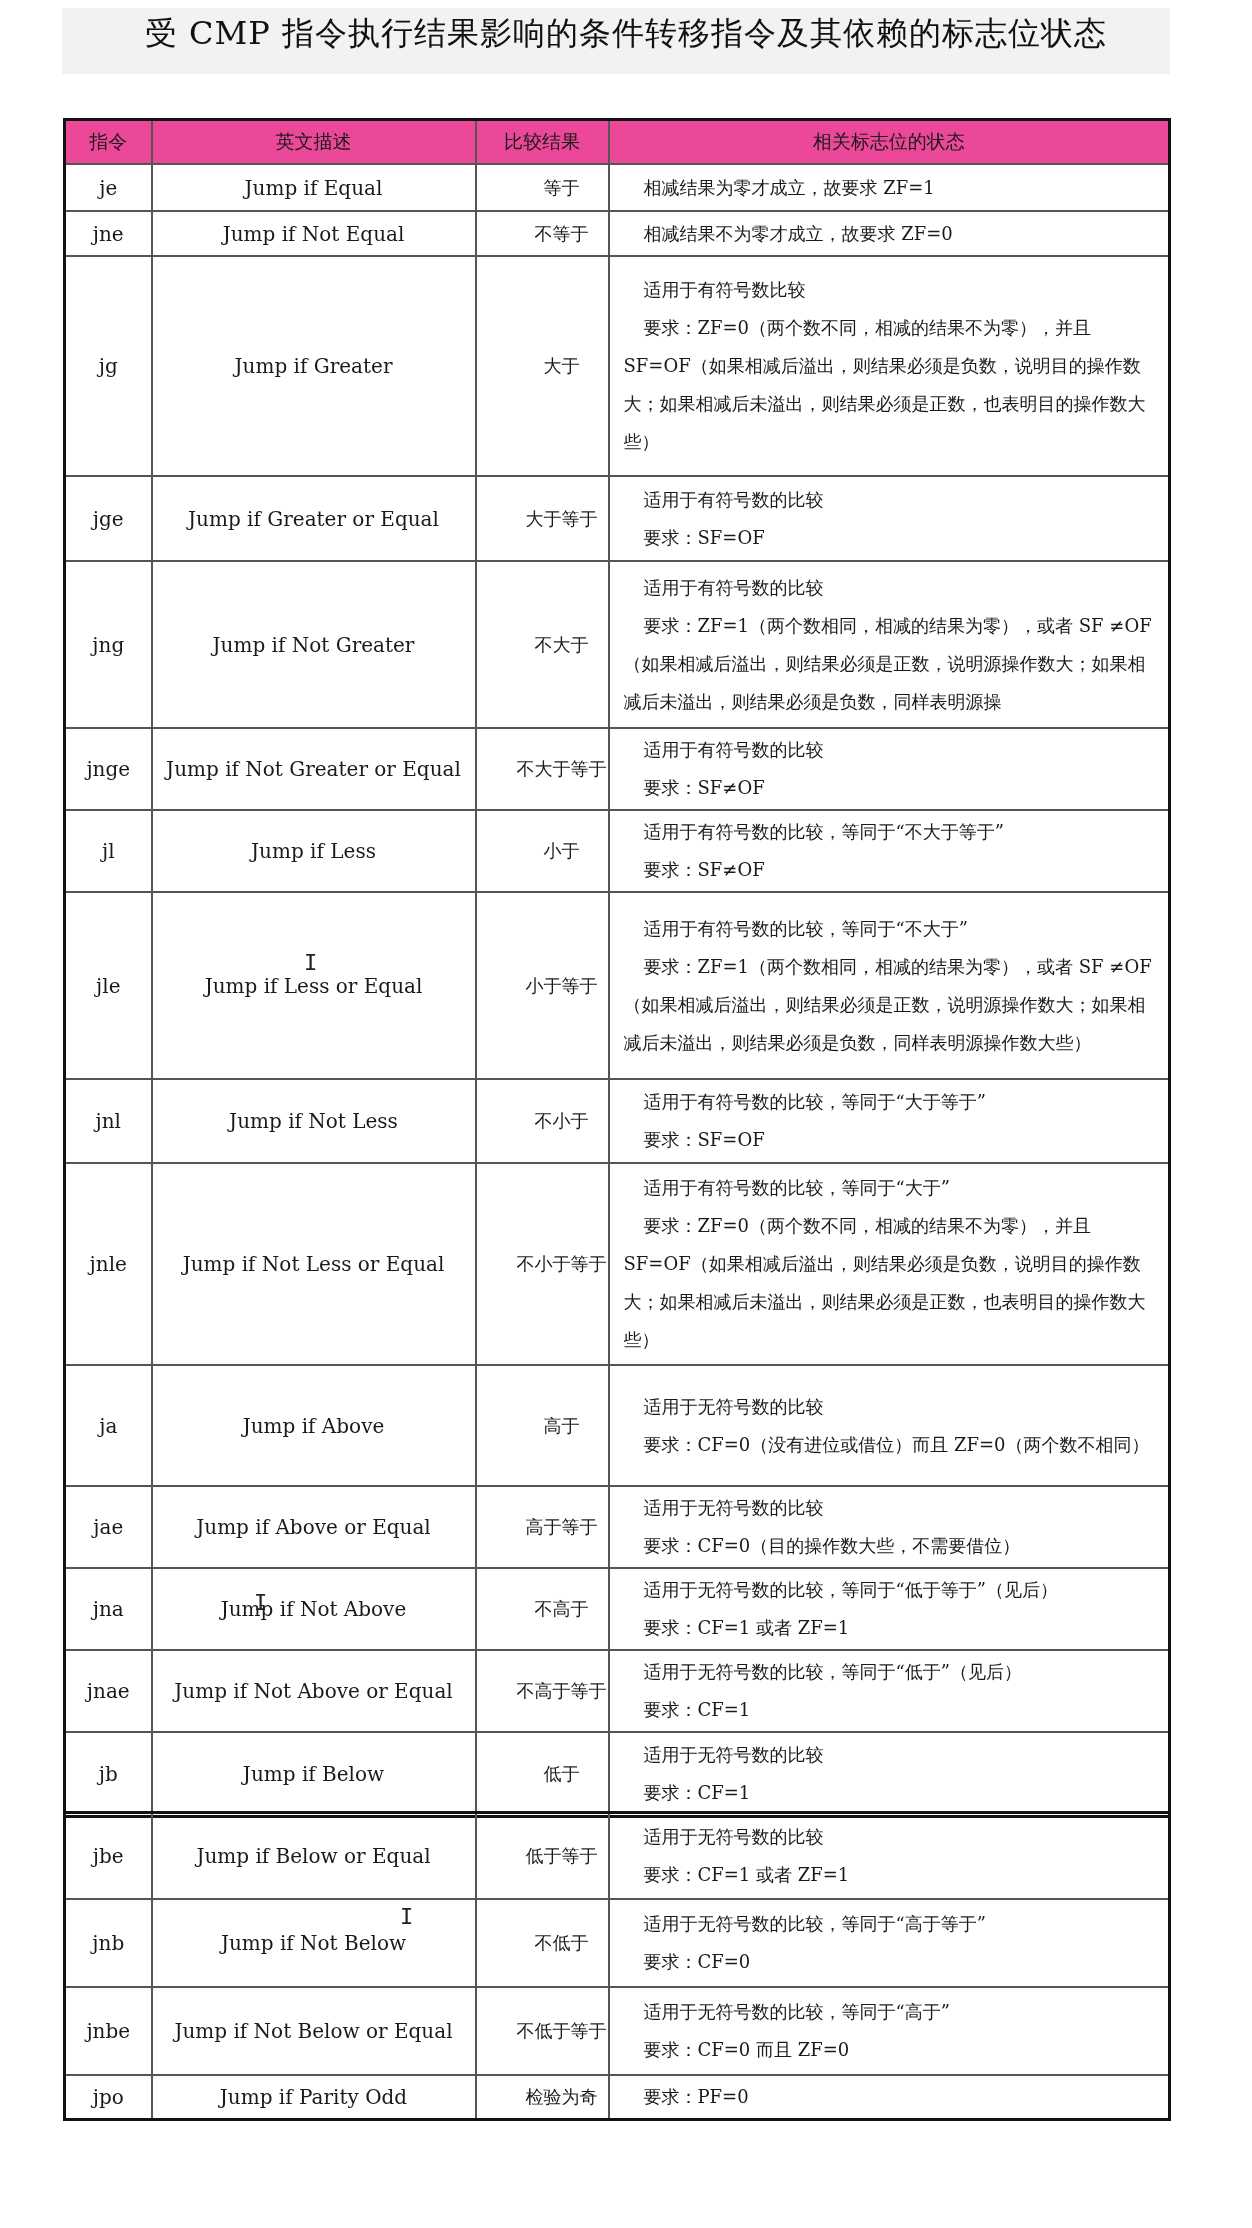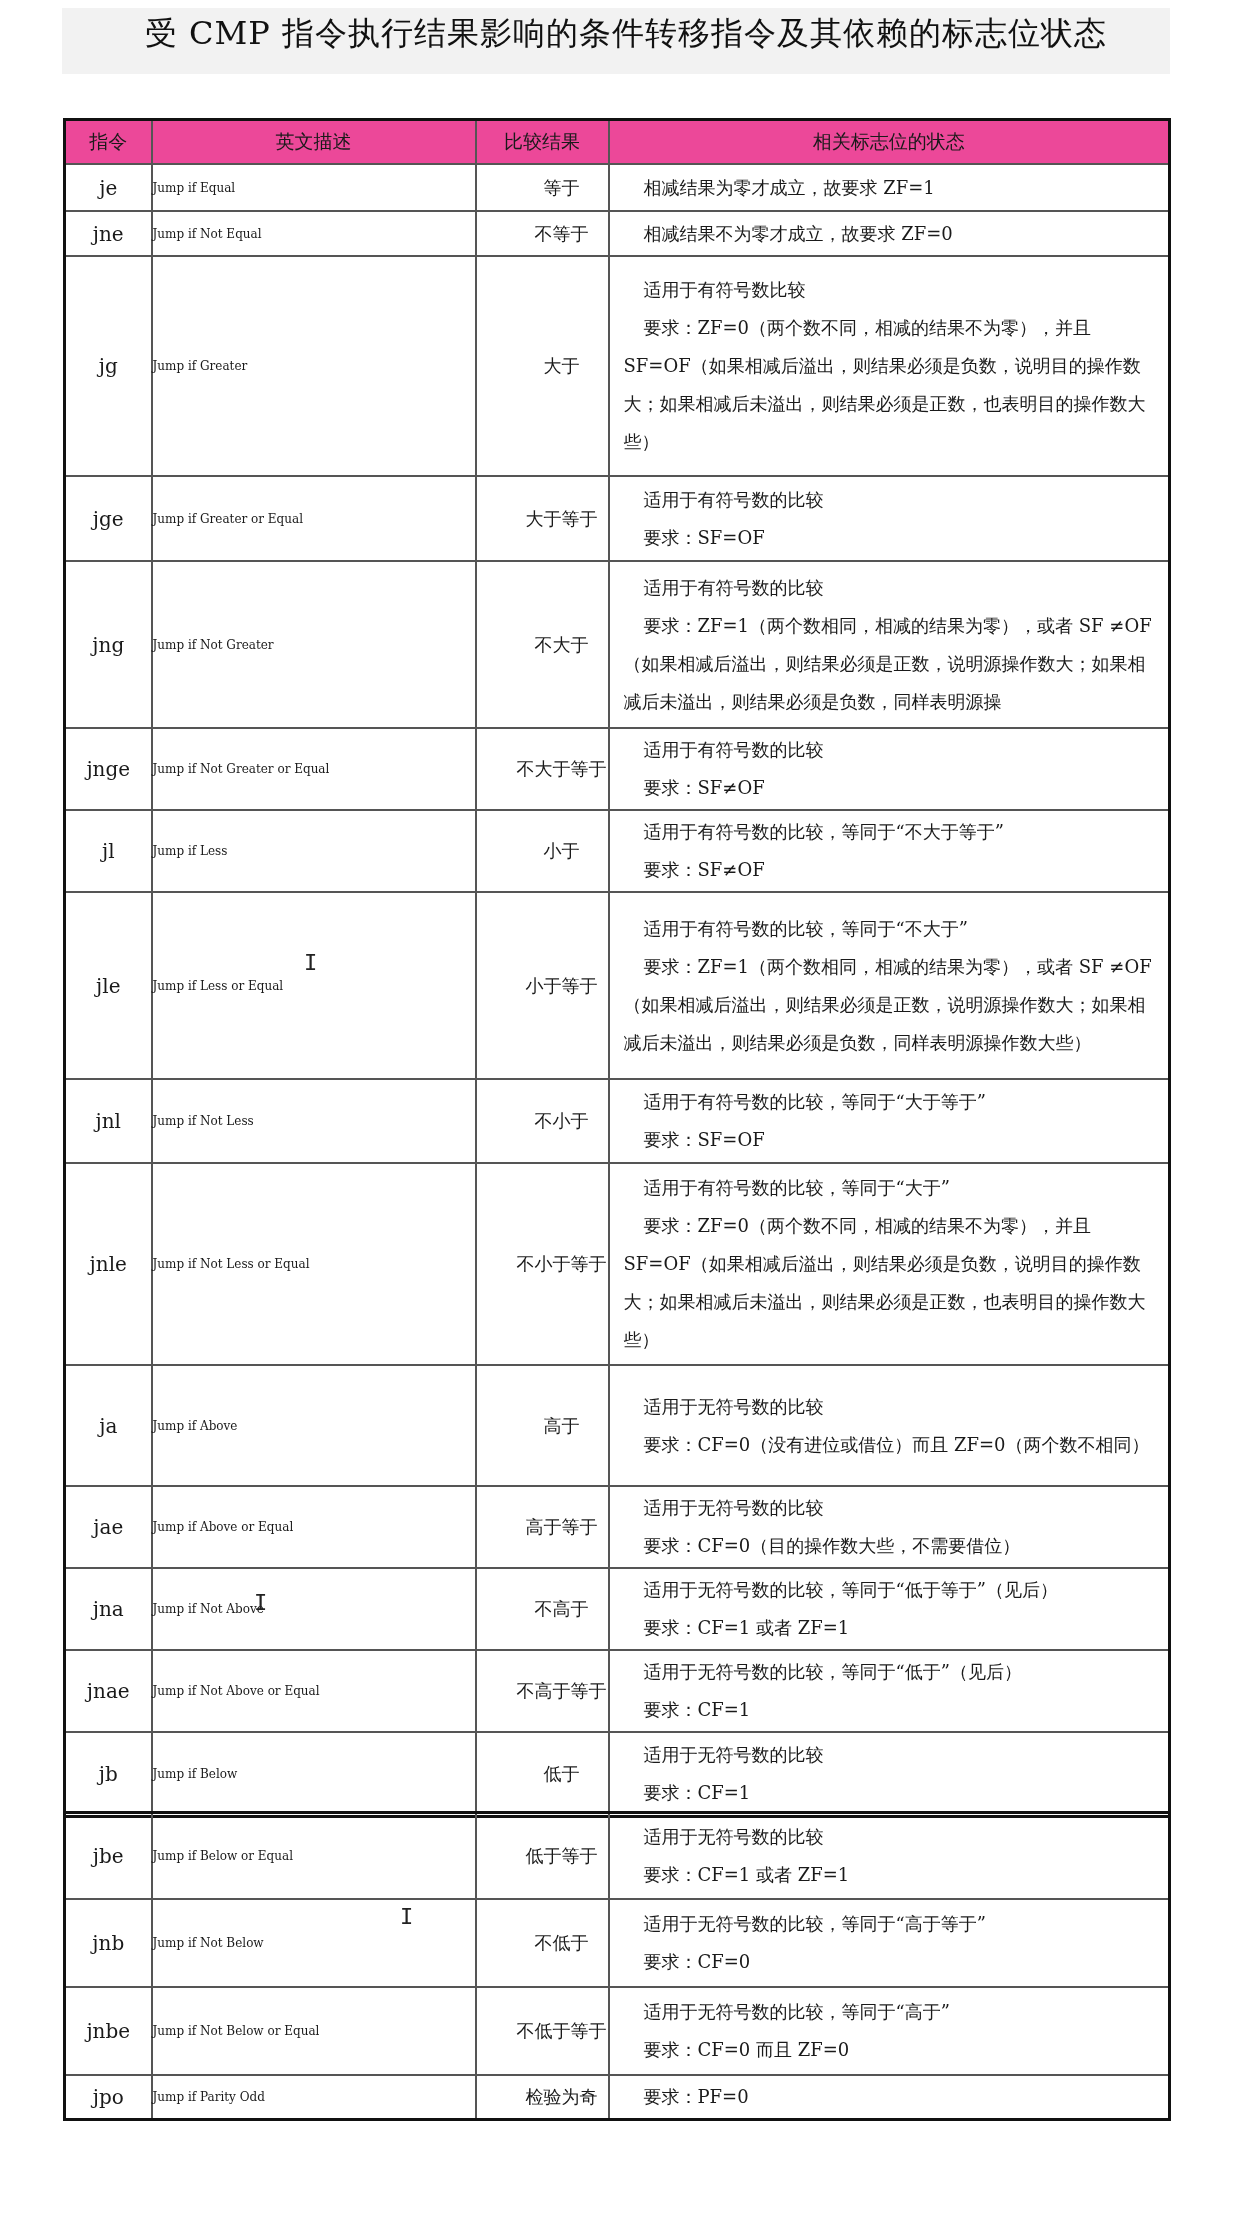--- a/index.html
+++ b/index.html
@@ -8,21 +8,21 @@
   .title-band{position:absolute;left:62px;top:8px;width:1108px;height:66px;background:#f2f2f2;}
   .title{position:absolute;left:0;top:12px;width:1252px;text-align:center;font-size:32px;
          letter-spacing:1px;font-family:"DejaVu Serif","Liberation Serif",serif;color:#111;}
   table{position:absolute;left:63px;border-collapse:collapse;table-layout:fixed;width:1105px;}
   table.t1{top:118px;border:3px solid #111;}
   table.t2{top:1811px;border:3px solid #111;}
   col.c1{width:87px;} col.c2{width:324px;} col.c3{width:133px;} col.c4{width:561px;}
   td,th{border:2px solid #555;padding:0;vertical-align:middle;}
   th{background:#ec4899;font-weight:normal;font-size:19px;height:42px;text-align:center;}
   td.op{text-align:center;font-size:20px;}
-  td.desc{text-align:left;font-size:12px;}
+  td.desc{text-align:center;font-size:20px;}
   td.cmp{text-align:center;font-size:18px;padding-left:39px;}
   td.flags{text-align:left;font-size:18px;line-height:38px;padding:2px 14px 2px 14px;}
   .line{display:block;}
   .indent{text-indent:20px;}
   .cursor{position:absolute;font-size:22px;color:#222;font-family:"DejaVu Sans Mono",monospace;}
 </style>
 </head>
 <body>
 
 <div class="title-band"></div>

